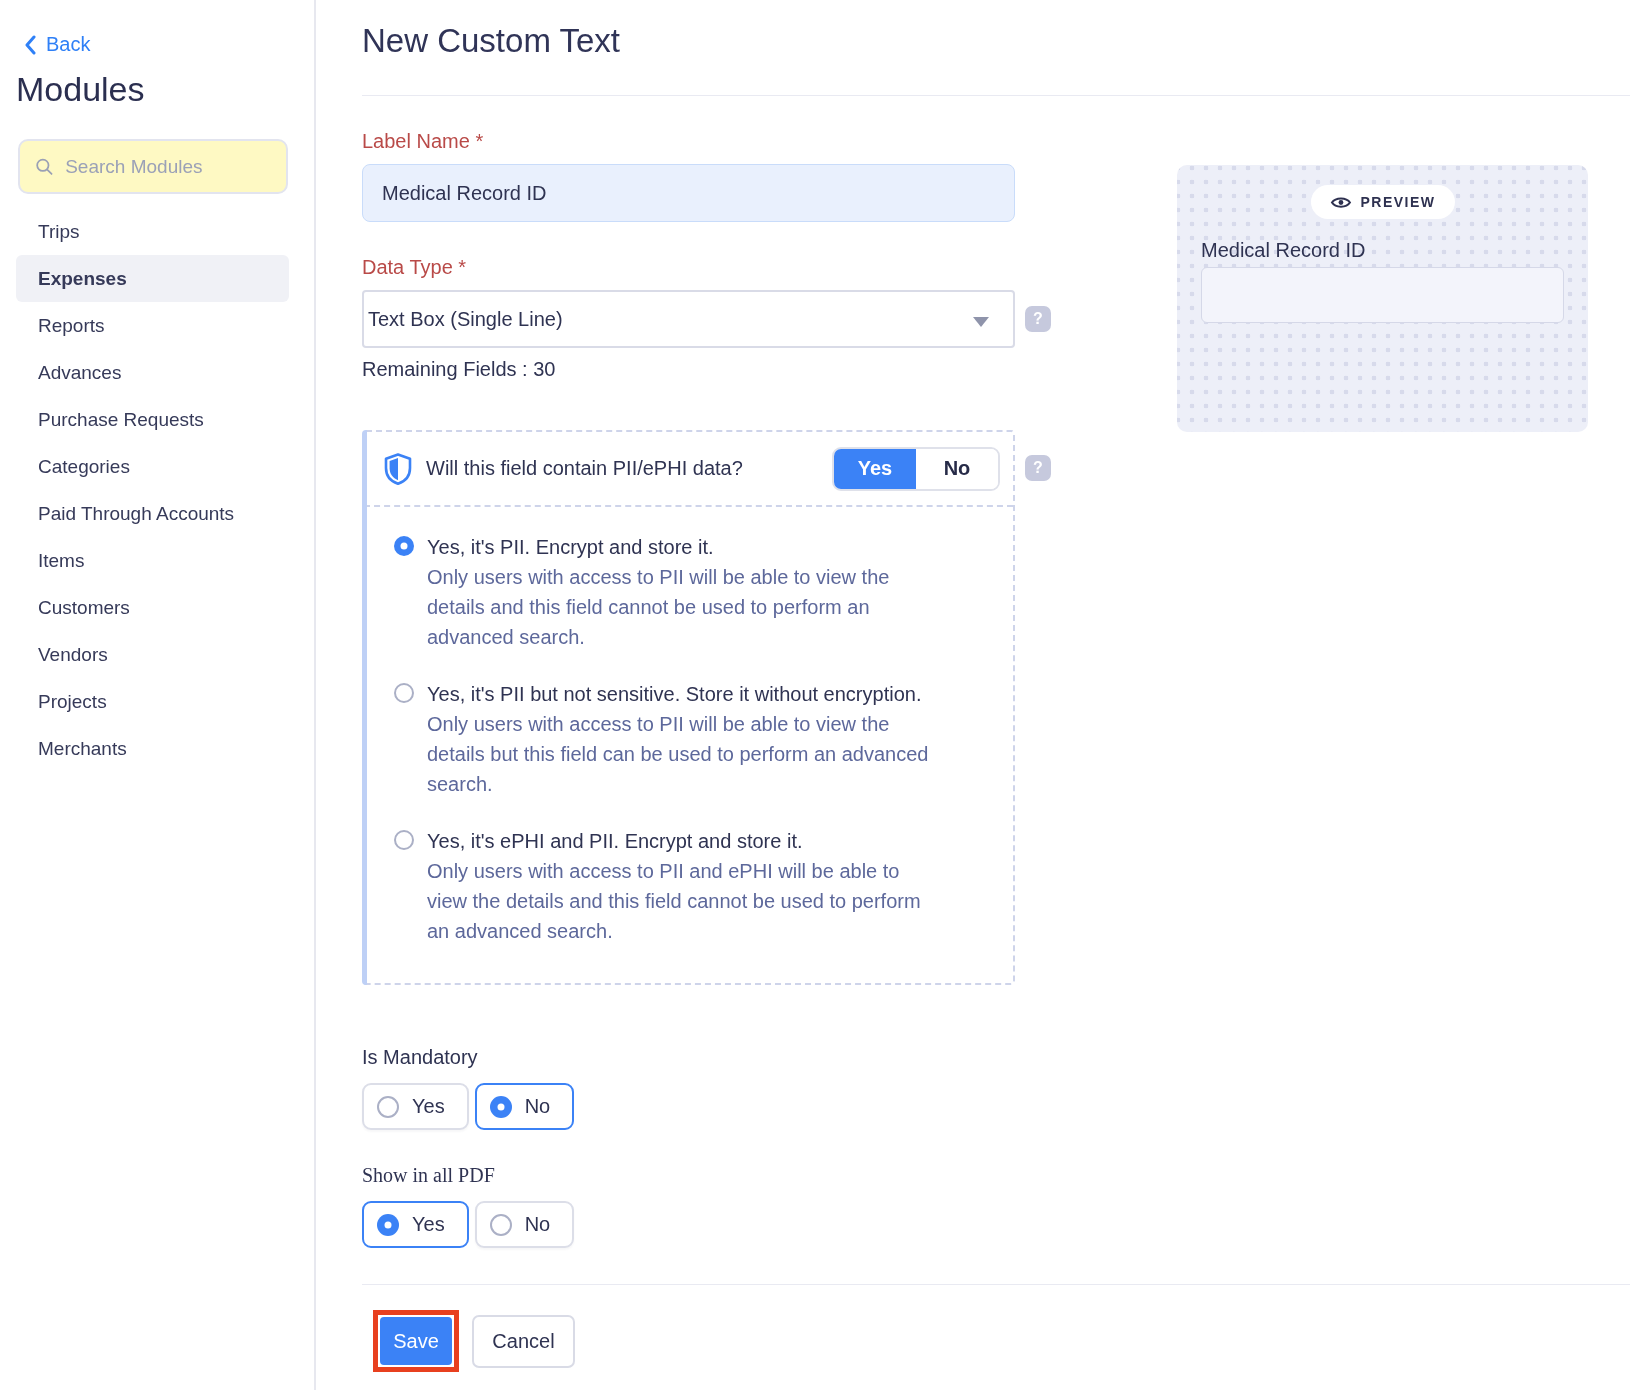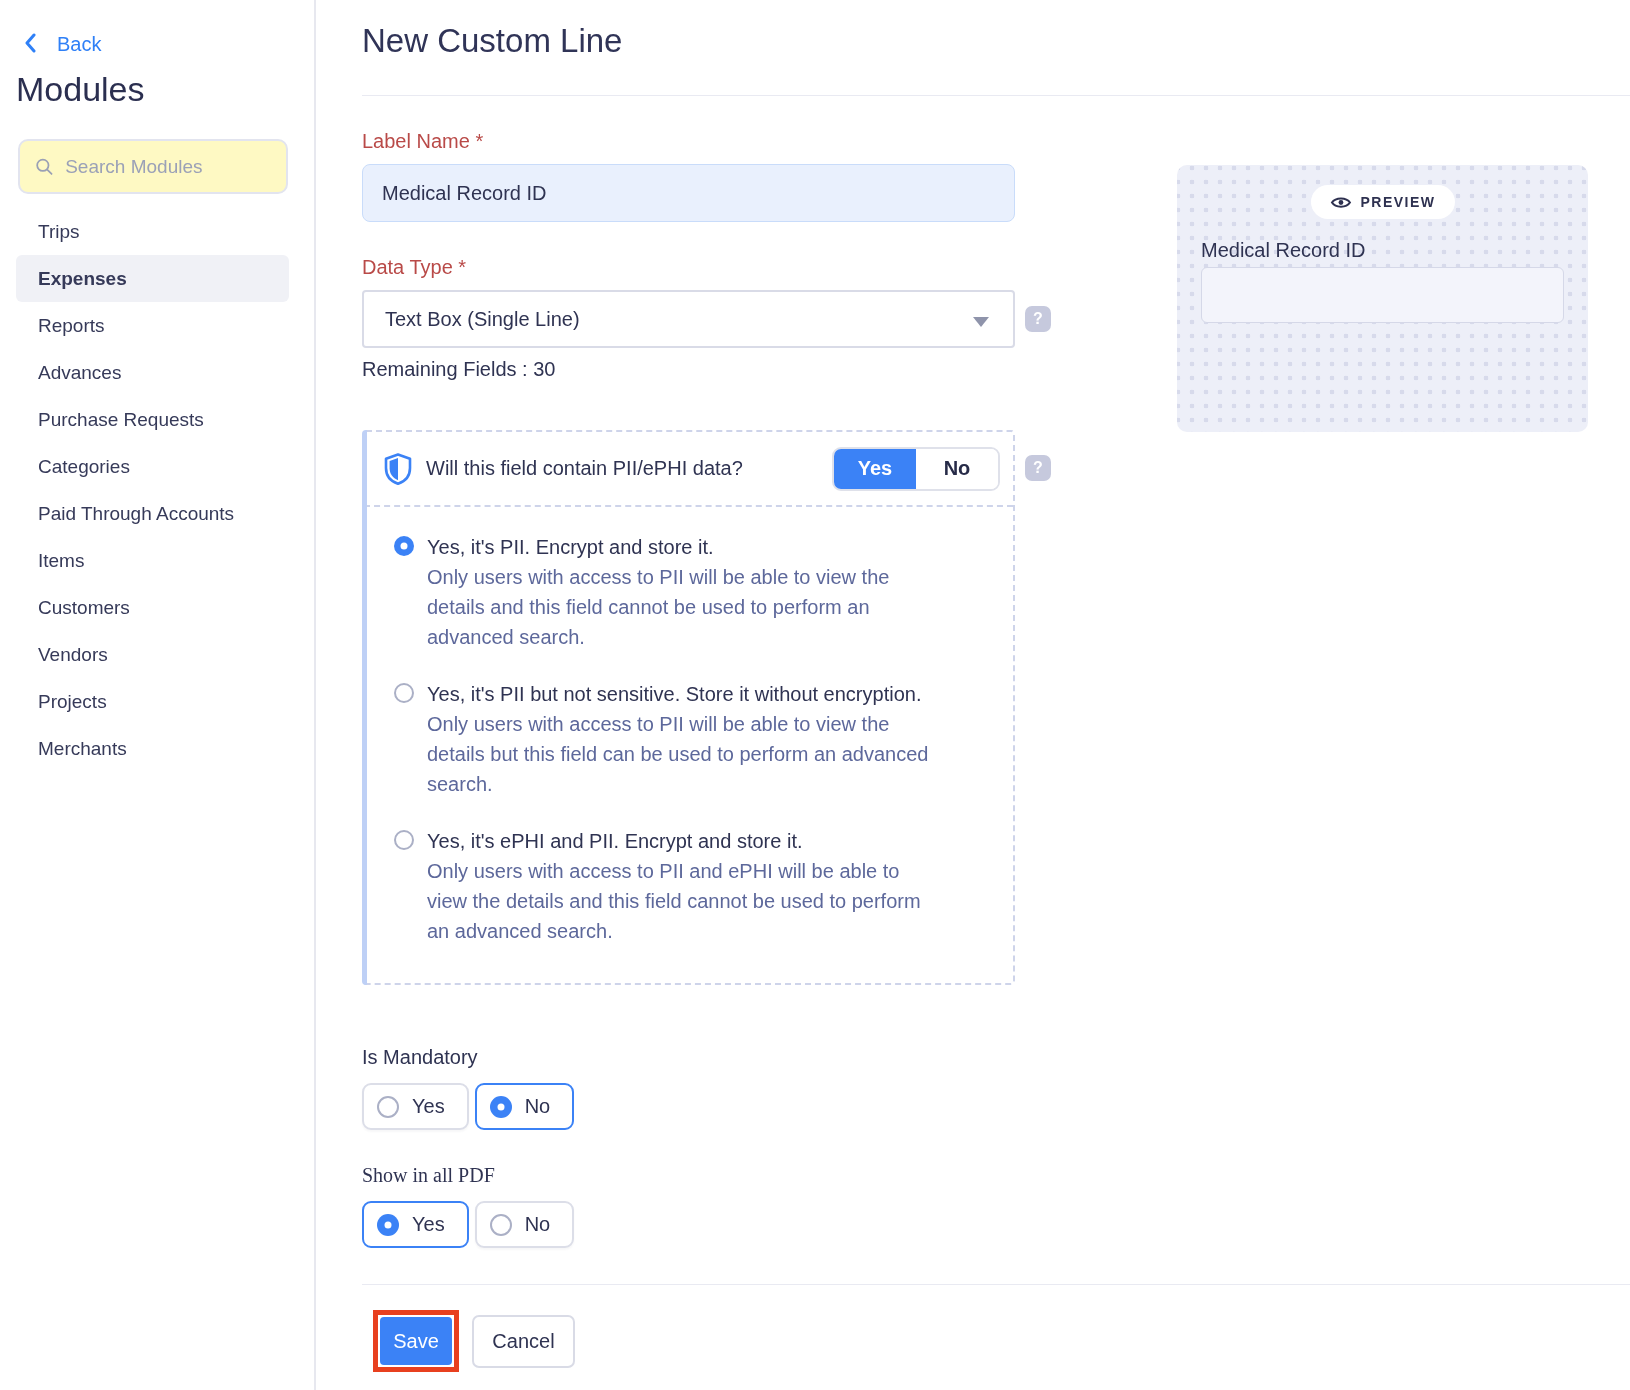--- a/index.html
+++ b/index.html
@@ -3,21 +3,21 @@
 <meta charset="utf-8">
 <style>
   * { margin:0; padding:0; box-sizing:border-box; }
   html,body { width:1630px; height:1390px; background:#ffffff;
     font-family:"Liberation Sans", sans-serif; color:#2f3352; overflow:hidden; }
   .page { position:relative; width:1630px; height:1390px; }
 
   
   .sidebar { position:absolute; left:0; top:0; width:316px; height:1390px;
     background:#fff; border-right:2px solid #e7e8ef; }
-  .back-link { position:absolute; left:24px; top:33px; display:flex; align-items:flex-start; gap:20px;
+  .back-link { position:absolute; left:24px; top:33px; display:flex; align-items:center; gap:9px;
     color:#2f80f7; font-size:20px; cursor:pointer; }
   .sidebar-title { position:absolute; left:16px; top:70px; font-size:34px; color:#2b2f50; }
   .search-box { position:absolute; left:18px; top:139px; width:270px; height:55px;
     border:2px solid #e2e4ef; border-radius:10px; background:#fef9c3;
     display:flex; align-items:center; gap:11px; padding:0 15px; }
   .search-box input { border:none; outline:none; width:100%; font-size:19px;
     font-family:"Liberation Sans", sans-serif; color:#2f3352; background:transparent; }
   .search-box input::placeholder { color:#9ba1b7; }
   .module-list { position:absolute; left:16px; top:208px; width:273px; }
   .module-item { height:47px; display:flex; align-items:center; padding-left:22px;
@@ -32,21 +32,21 @@
   .req-label { position:absolute; left:362px; font-size:20px; color:#b94a48; }
   .plain-label { position:absolute; left:362px; font-size:20px; color:#2f3352; }
 
   .text-input { position:absolute; left:362px; top:164px; width:653px; height:58px;
     background:#e9f0fd; border:1px solid #c9dcfa; border-radius:8px;
     font-size:20px; color:#2f3352; padding:0 19px; outline:none;
     font-family:"Liberation Sans", sans-serif; }
 
   .select-box { position:absolute; left:362px; top:290px; width:653px; height:58px;
     background:#fff; border:2px solid #d9dbe7; border-radius:4px;
-    display:flex; align-items:center; padding:0 21px; font-size:20px; color:#2f3352; cursor:pointer; }
+    display:flex; align-items:center; padding:0 4px; font-size:20px; color:#2f3352; cursor:pointer; }
   .caret-down { position:absolute; right:24px; top:25px; width:0; height:0;
     border-left:8px solid transparent; border-right:8px solid transparent;
     border-top:10px solid #8f94ab; }
 
   .help-icon { position:absolute; left:1025px; width:26px; height:26px; border-radius:7px;
     background:#c6c9dd; color:#fff; font-size:16px; font-weight:bold;
     display:flex; align-items:center; justify-content:center; cursor:pointer; }
 
   
   .pii-box { position:absolute; left:362px; top:430px; width:653px;
@@ -136,21 +136,21 @@
       <div class="module-item">Categories</div>
       <div class="module-item">Paid Through Accounts</div>
       <div class="module-item">Items</div>
       <div class="module-item">Customers</div>
       <div class="module-item">Vendors</div>
       <div class="module-item">Projects</div>
       <div class="module-item">Merchants</div>
     </div>
   </div>
 
-  <div class="main-title">New Custom Line</div>
+  <div class="main-title">New Custom Text</div>
   <div class="divider top"></div>
 
   <div class="req-label" style="top:130px;">Label Name *</div>
   <input class="text-input" type="text" value="Medical Record ID" style="">
 
   <div class="req-label" style="top:256px;">Data Type *</div>
   <div class="select-box">
     <span>Text Box (Single Line)</span>
     <span class="caret-down"></span>
   </div>

